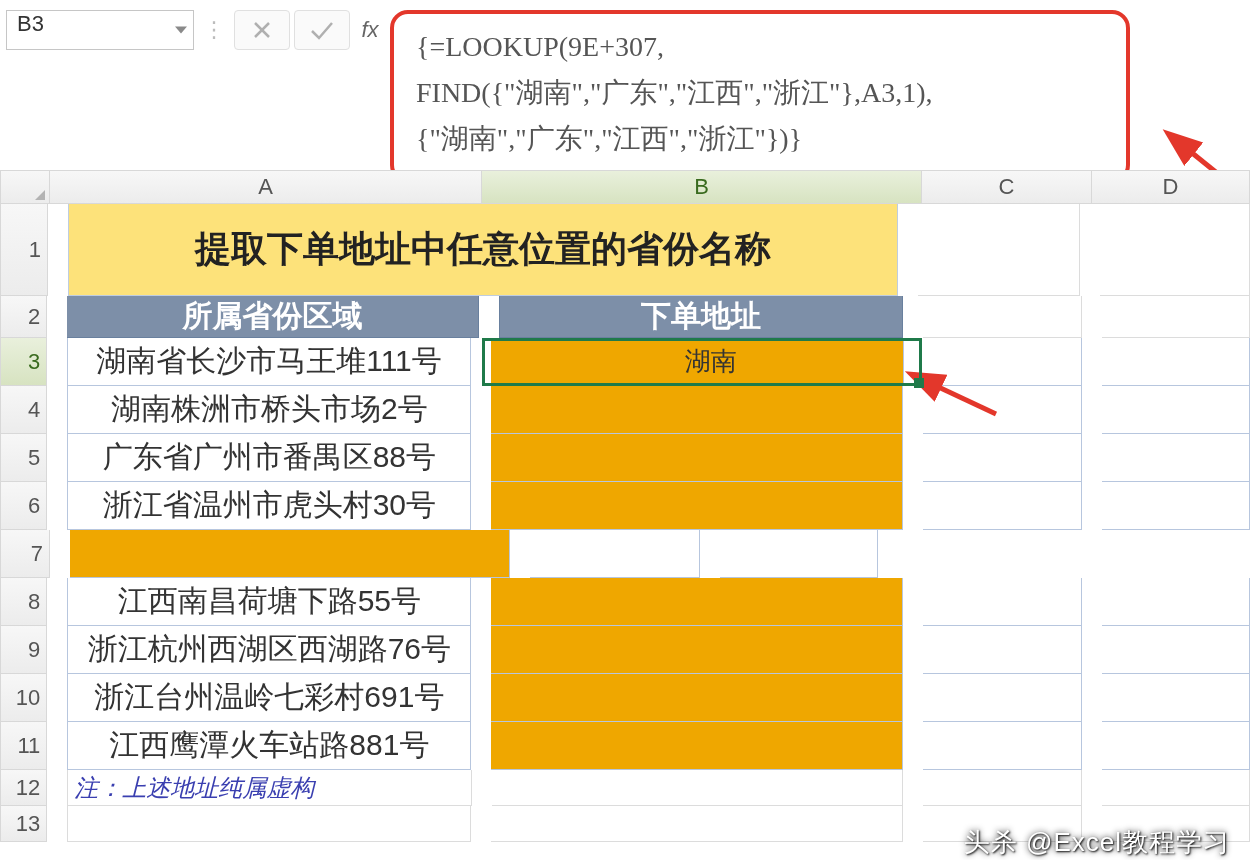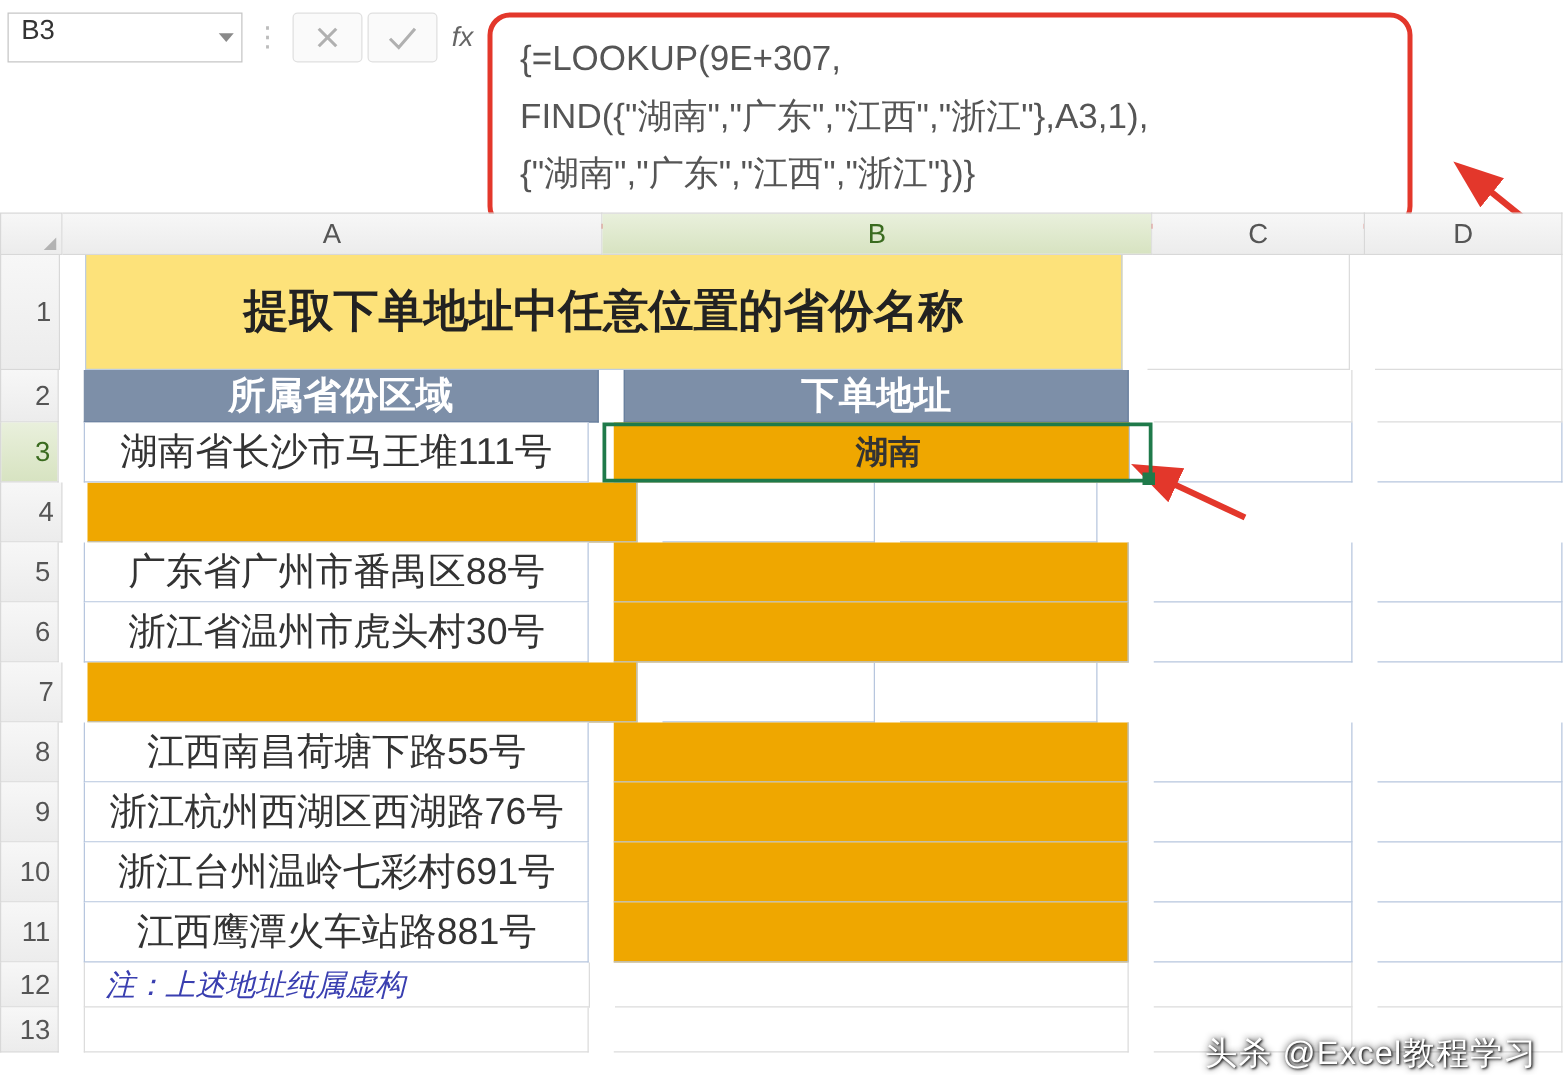--- a/index.html
+++ b/index.html
@@ -78,20 +78,21 @@
     border: 4px solid #e3372b;
     border-radius: 18px;
     padding: 10px 22px 16px 22px;
     margin-left: 4px;
     width: 740px;
     min-height: 140px;
     font-size: 28px;
     line-height: 1.65;
     color: #555;
     background: #fff;
+    font-family: Liberation Serif, serif;
   }
   .formula-line { white-space: nowrap; }
 
   
   .arrow {
     position: absolute;
     pointer-events: none;
   }
   .arrow svg { overflow: visible; }
 
@@ -200,21 +201,21 @@
   .addr-cell.A { background:#fff; }
   .prov-cell {
     background: #efa700;
     border-color: #a8bad4;
   }
   .selected {
     
   }
   .note-cell {
     justify-content: flex-start;
-    padding-left: 16px;
+    padding-left: 6px;
     color: #3a3fb0;
     font-family: "KaiTi","STKaiti",serif;
     font-style: italic;
     font-size: 24px;
   }
 
   
   .sel-box {
     position: absolute;
     border: 3px solid #1f7a4a;
@@ -315,27 +316,28 @@
       <div class="row-head">2</div>
       <div class="cell B header-cell">所属省份区域</div>
       <div class="cell A header-cell">下单地址</div>
       <div class="cell C"></div>
       <div class="cell D"></div>
     </div>
 
     <div class="row rh-data data-row" style="position:relative;">
       <div class="row-head active">3</div>
       <div class="cell A addr-cell">湖南省长沙市马王堆111号</div>
-      <div class="cell B prov-cell selected" style="font-weight:700;color:#333;padding-left:28px;">湖南</div>
+      <div class="cell B prov-cell selected" style="font-weight:400;color:#333;padding-left:28px;">湖南</div>
       <div class="cell C"></div>
       <div class="cell D"></div>
     </div>
 
     <div class="row rh-data data-row">
       <div class="row-head">4</div>
+      <div class="cell A addr-cell">湖南株洲市桥头市场2号</div>
       <div class="cell B prov-cell"></div>
       <div class="cell C"></div>
       <div class="cell D"></div>
     </div>
     <div class="row rh-data data-row">
       <div class="row-head">5</div>
       <div class="cell A addr-cell">广东省广州市番禺区88号</div>
       <div class="cell B prov-cell"></div>
       <div class="cell C"></div>
       <div class="cell D"></div>

